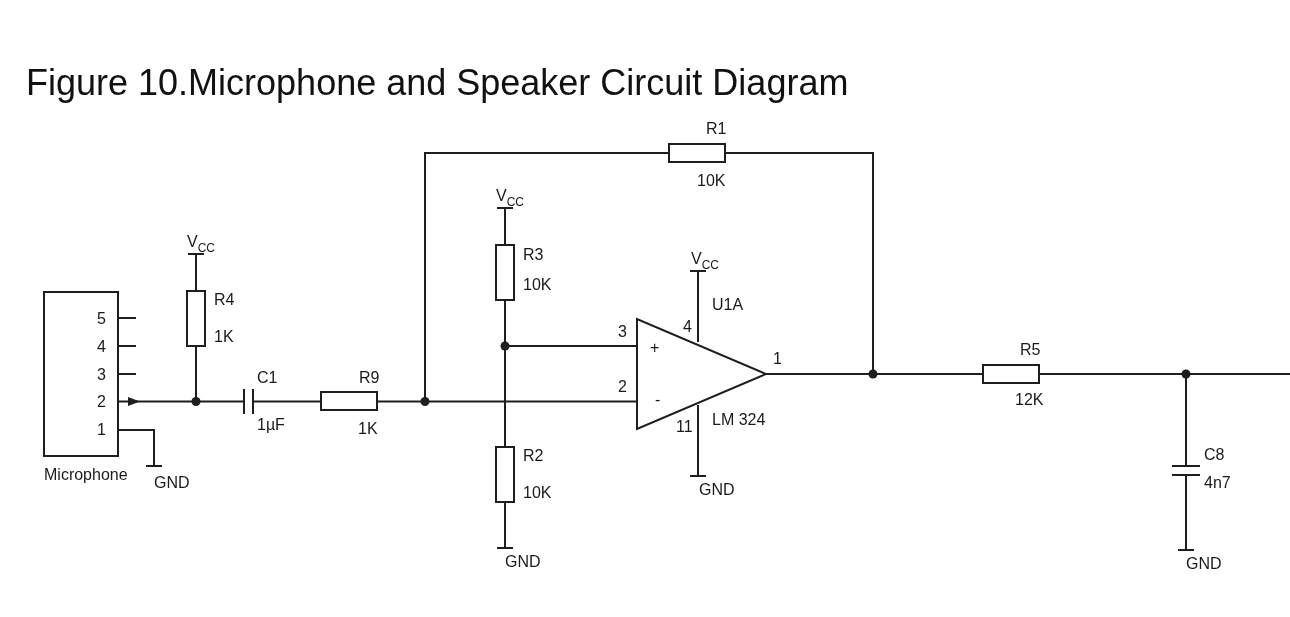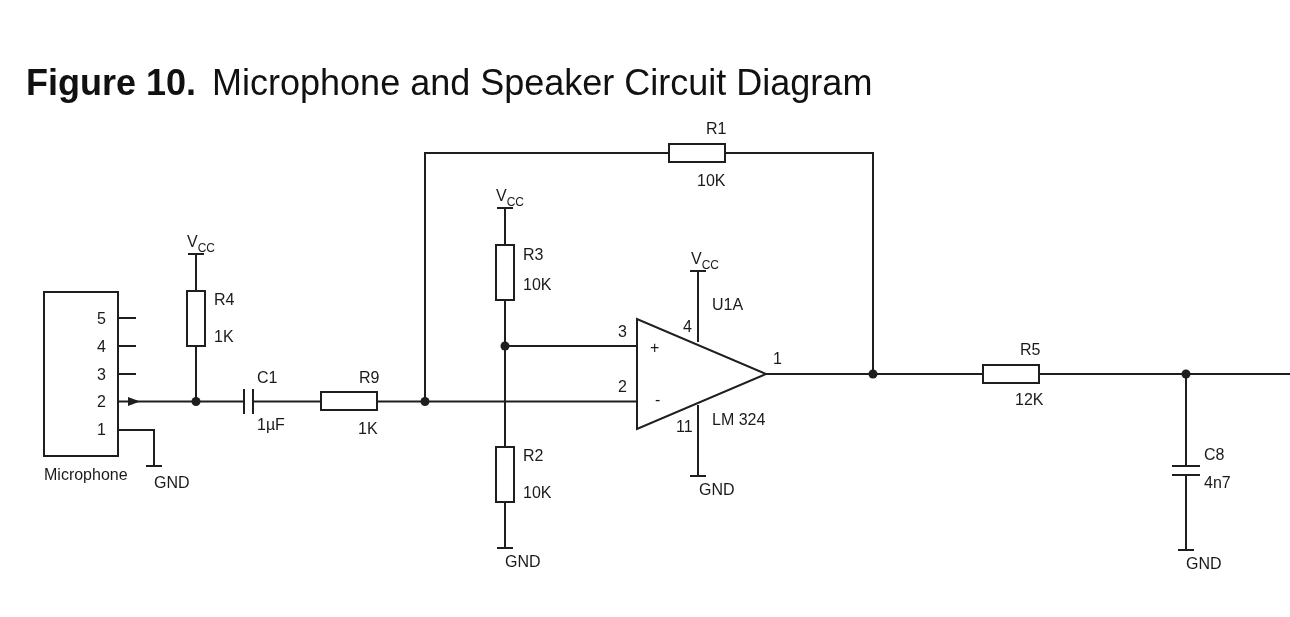--- a/index.html
+++ b/index.html
@@ -1,19 +1,19 @@
 <!DOCTYPE html>
 <html><head>
   <meta charset="utf-8">
   <style>
     html, body { margin: 0; padding: 0; background: #ffffff; }
     body { width: 1290px; height: 617px; position: relative; overflow: hidden; font-family: "Liberation Sans", sans-serif; }
     .title { position: absolute; left: 26px; top: 62px; font-size: 36px; color: #111; white-space: nowrap; letter-spacing: 0px; }
-    .title .num { font-weight: bold; }
-    .title .text { margin-left: 16px; }
+    .title .num { font-weight: normal; }
+    .title .text { }
     svg { position: absolute; left: 0; top: 0; }
     svg text { font-family: "Liberation Sans", sans-serif; fill: #1a1a1a; }
     .w { stroke: #1e1e1e; stroke-width: 2; fill: none; }
     .box { stroke: #1e1e1e; stroke-width: 2; fill: #ffffff; }
     .lbl { font-size: 16px; }
     .sub { font-size: 12px; }
   </style>
 </head>
 <body>
 

